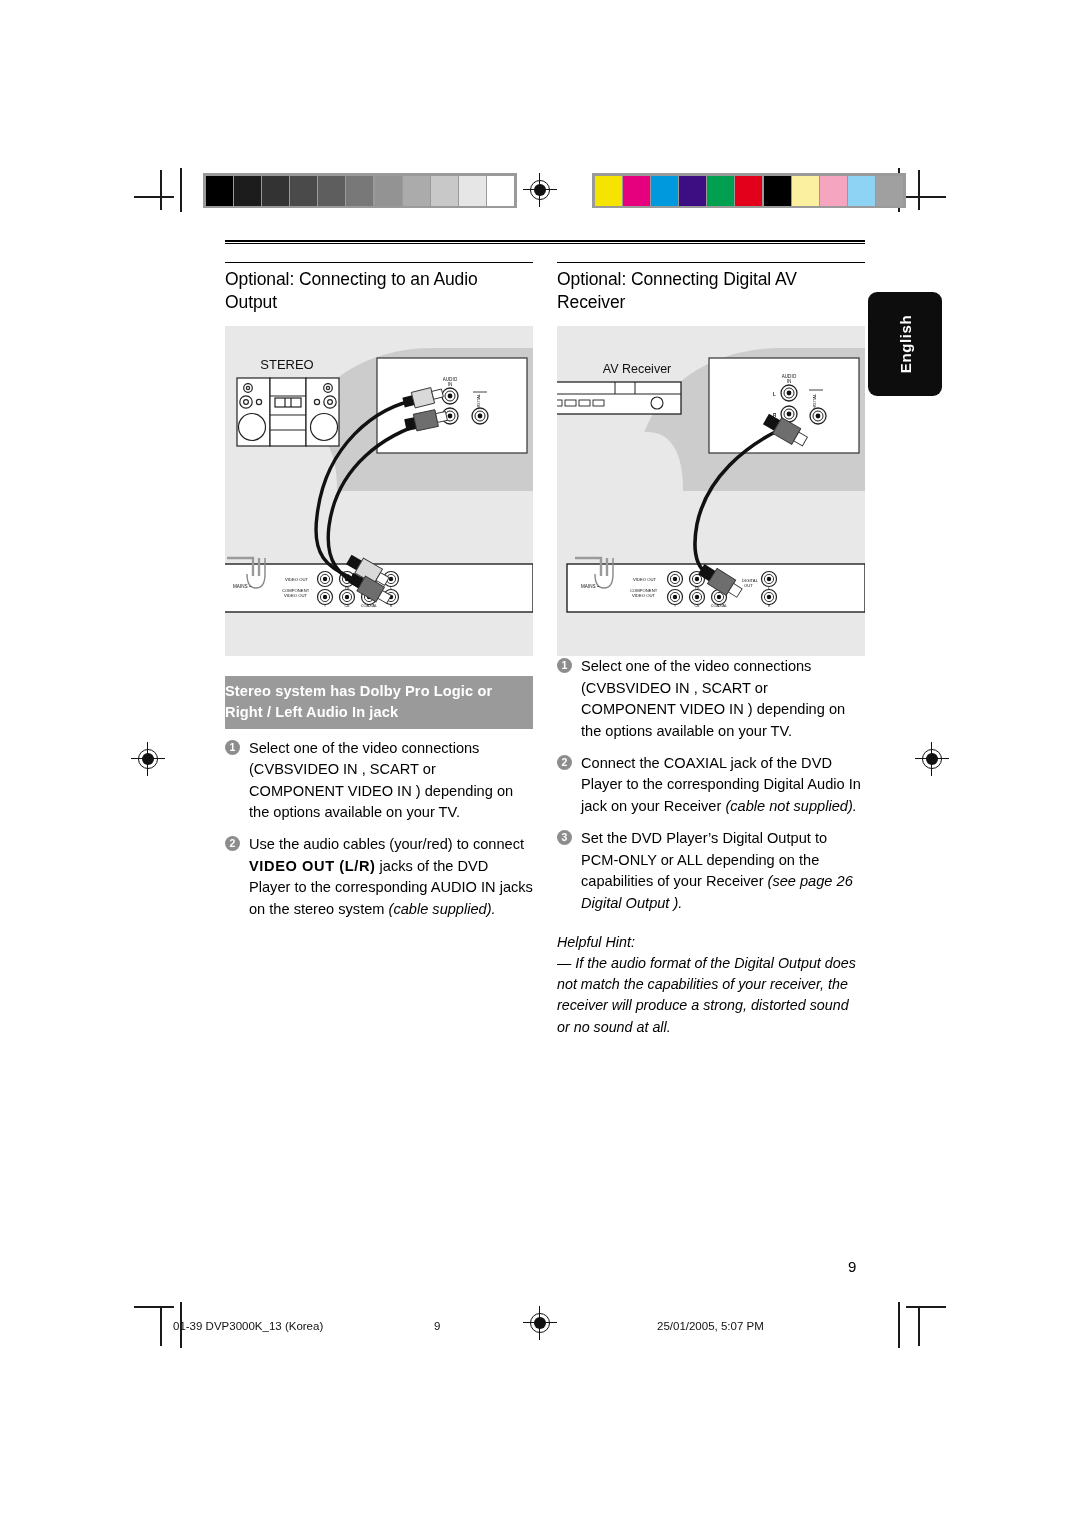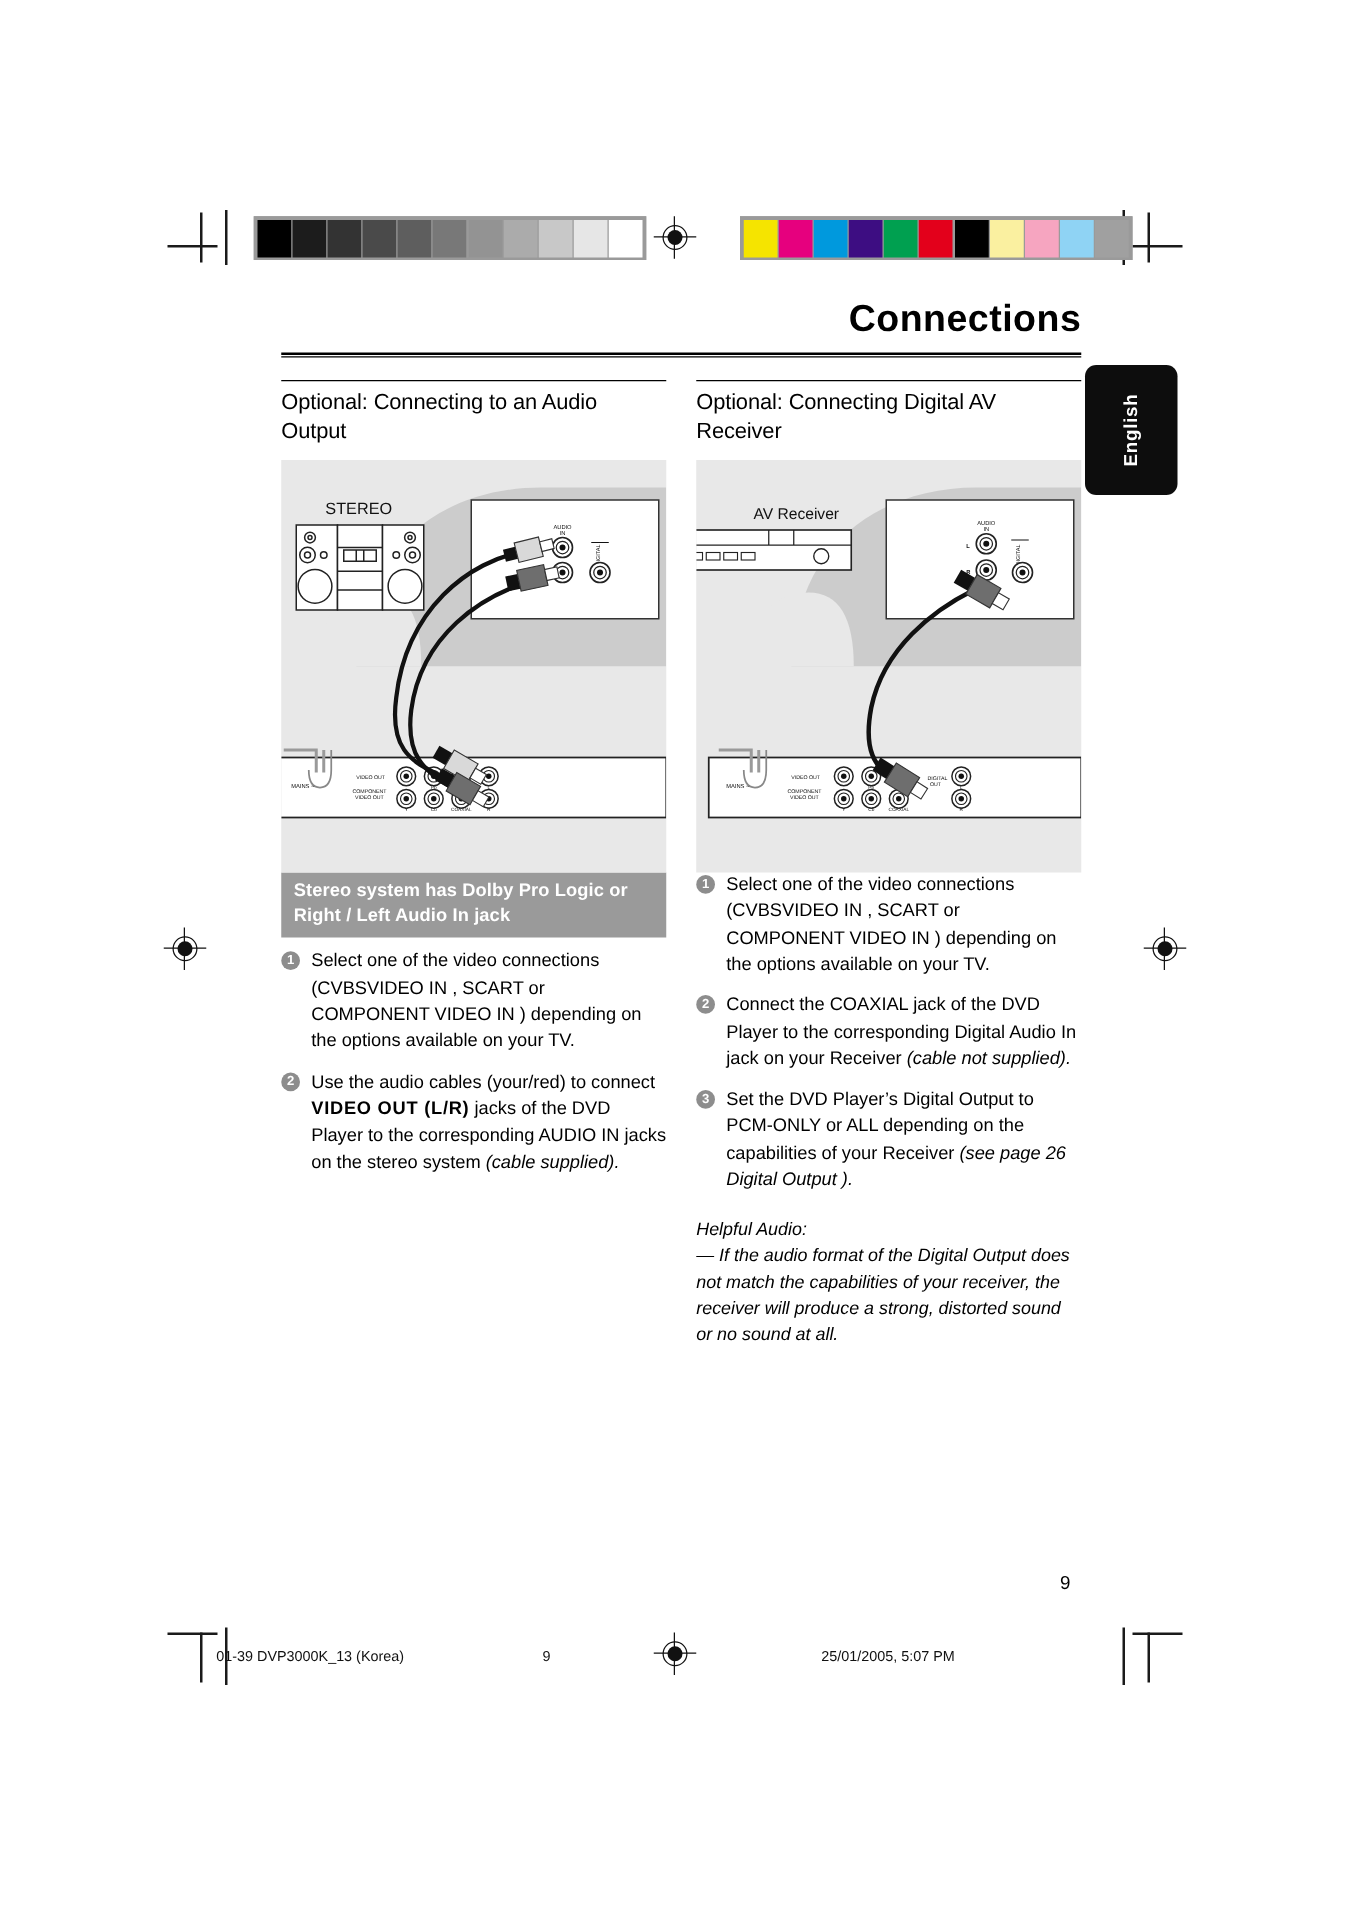--- a/index.html
+++ b/index.html
@@ -77,23 +77,24 @@
   }
   .figure svg { display: block; width: 100%; height: 100%; }
 
   
   .banner {
     background: #9a9a9a;
     color: #fff;
     font-weight: bold;
     font-size: 14.6px;
     line-height: 1.42;
-    padding: 5px 8px 6px 10px;
+    padding: 5px 8px 6px 0;
     letter-spacing: 0.1px;
     margin-bottom: 9px;
+    margin-top: 20px;
   }
   .banner.light { font-weight: normal; font-size: 15px; letter-spacing: 0; }
 
   
   .steps { margin: 0; padding: 0; list-style: none; }
   .step { position: relative; padding-left: 24px; margin-bottom: 11px; }
   .step-num {
     position: absolute; left: 0; top: 2px;
     width: 15px; height: 15px; border-radius: 50%;
     background: #8d8d8d; color: #fff;
@@ -208,21 +209,20 @@
     <div class="sw" style="background: rgb(227, 0, 27);"></div>
     <div class="sw" style="background: rgb(0, 0, 0);"></div>
     <div class="sw" style="background: rgb(250, 240, 160);"></div>
     <div class="sw" style="background: rgb(246, 165, 192);"></div>
     <div class="sw" style="background: rgb(143, 211, 244);"></div>
     <div class="sw" style="background: rgb(160, 160, 160);"></div>
   </div>
 
 <div class="page">
 
-  <h1 class="page-title">Connections</h1>
   <div class="rule-double"></div>
 
   <div class="columns">
 
     <div class="col">
       <div class="col-head-rule"></div>
       <h2 class="col-heading">Optional: Connecting to an Audio Output</h2>
 
       <div class="figure">
         <svg viewBox="0 0 308 330" xmlns="http://www.w3.org/2000/svg">
@@ -479,21 +479,21 @@
           <span class="step-num">2</span>
           <span class="step-text"><span>Connect the COAXIAL jack of the DVD Player to the corresponding Digital Audio In jack on your Receiver </span><i>(cable not supplied).</i></span>
         </li>
         <li class="step">
           <span class="step-num">3</span>
           <span class="step-text"><span>Set the DVD Player’s Digital Output to PCM-ONLY or ALL depending on the capabilities of your Receiver </span><i>(see page 26 Digital Output ).</i></span>
         </li>
       </ul>
 
       <div class="hint">
-        <span class="hint-title">Helpful Audio:</span>
+        <span class="hint-title">Helpful Hint:</span>
         <span>—  If the audio format of the Digital Output does not match the capabilities of your receiver, the receiver will produce a strong, distorted sound or no sound at all.</span>
       </div>
     </div>
 
   </div>
 </div>
 
 <div class="lang-tab">
   <span>English</span>
 </div>

